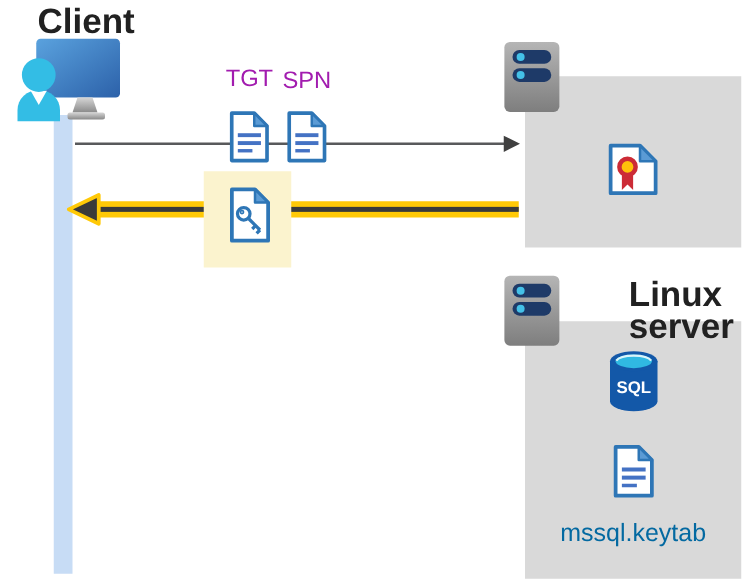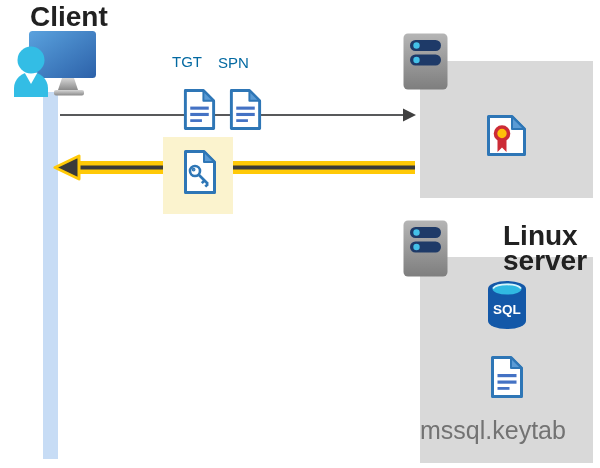--- a/index.html
+++ b/index.html
@@ -2,25 +2,25 @@
 <html><head>
 <meta charset="utf-8">
 <style>
   html,body{margin:0;padding:0;background:#fff;}
   .canvas{
     position:relative;width:600px;height:468px;background:#ffffff;overflow:hidden;
     font-family:"Liberation Sans",sans-serif;
   }
   .abs{position:absolute;}
   .title{font-weight:bold;font-size:28px;color:#212121;line-height:25px;}
-  .msg-label{font-size:15px;color:#0369a1;}
+  .msg-label{font-size:19px;color:#a21caf;text-align:center;}
   .gray-box{background:#d9d9d9;z-index:0;}
   .lifeline{background:#c7dcf5;z-index:1;}
   .highlight{background:#fbf3ce;z-index:3;}
-  .file-label{font-size:25px;color:#737373;text-align:left;}
+  .file-label{font-size:20px;color:#0369a1;text-align:center;}
   svg{display:block;}
   .z2{z-index:2}.z4{z-index:4}.z5{z-index:5}
 </style>
 </head>
 <body>
 
 <div class="canvas">
 
   <div class="abs title z5" style="left:30px;top:4px;">Client</div>
 

